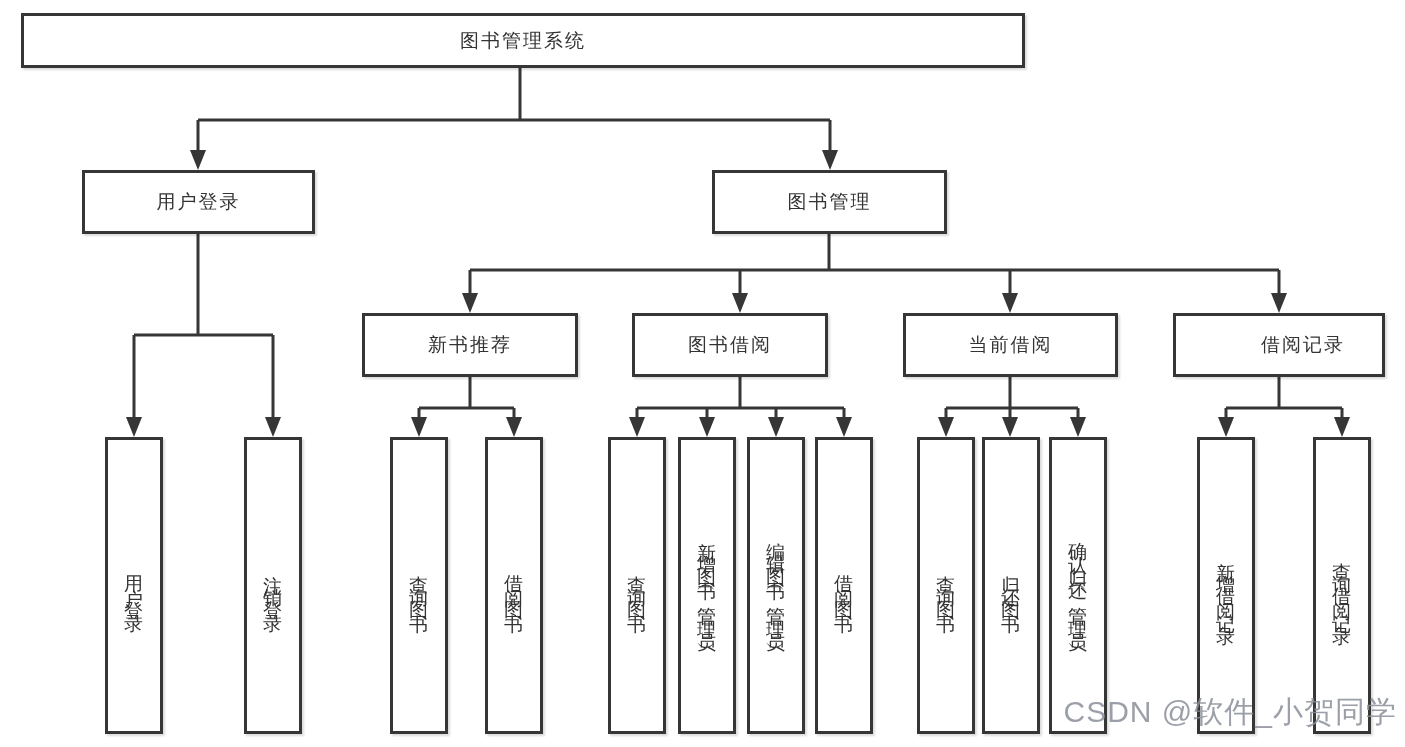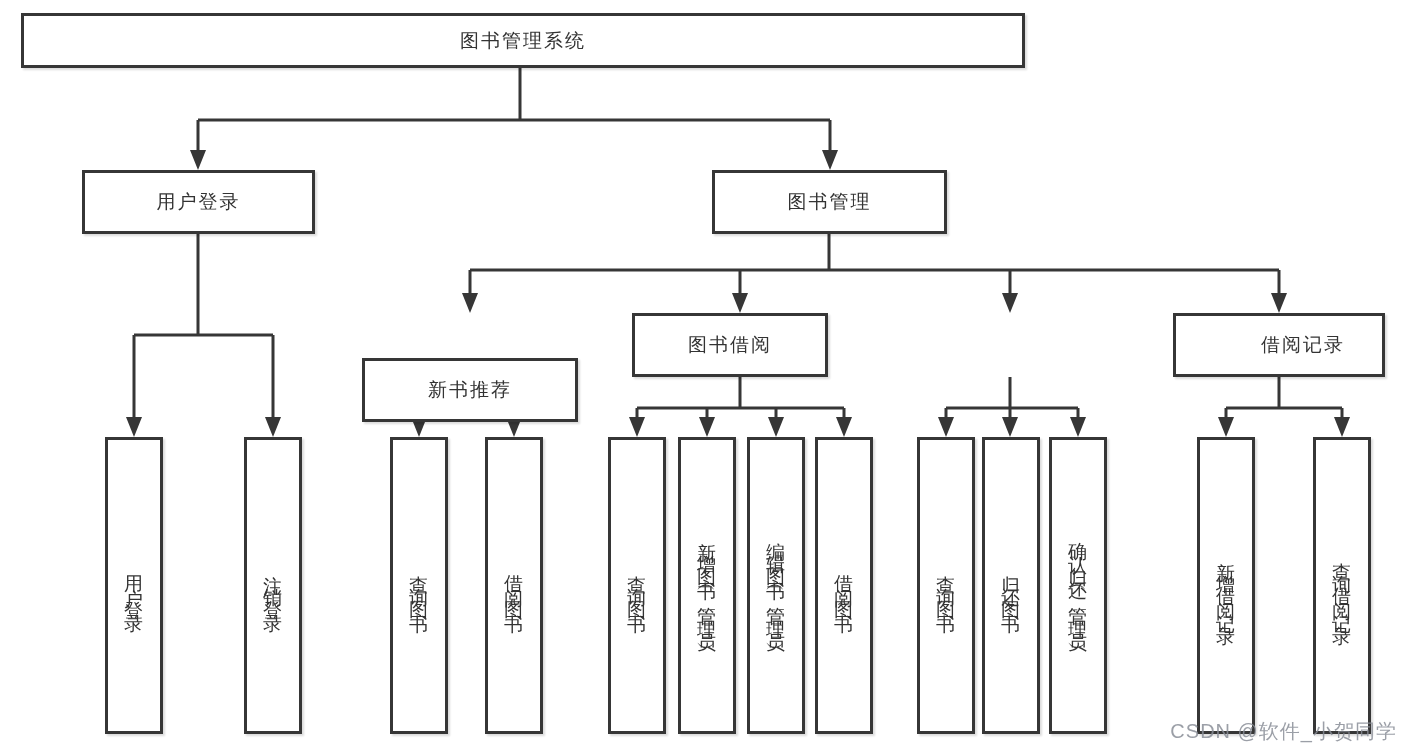--- a/index.html
+++ b/index.html
@@ -48,22 +48,22 @@
     writing-mode: vertical-rl;
     text-orientation: mixed;
     font-size: 19px;
     letter-spacing: 13px;
     line-height: 1.0;
     white-space: nowrap;
   }
   .watermark {
     position: absolute;
     right: 8px;
-    bottom: 2px;
-    font-size: 20px;
+    bottom: 14px;
+    font-size: 30px;
     letter-spacing: 1px;
     color: rgba(138, 142, 152, 0.85);
     z-index: 10;
   }
 </style>
 </head>
 <body>
 
 <div class="canvas">
 
@@ -114,25 +114,28 @@
     <span>图书管理系统</span>
   </div>
 
   <div class="box hbox lvl2" style="left:82px; width:233px;">
     <span>用户登录</span>
   </div>
   <div class="box hbox lvl2" style="left:712px; width:235px;">
     <span>图书管理</span>
   </div>
 
-  <div class="box hbox lvl3" style="left:362px; width:216px;margin-top:45px;">
+  <div class="box hbox lvl3" style="left:362px; width:216px;">
     <span>新书推荐</span>
   </div>
   <div class="box hbox lvl3" style="left:632px; width:196px;">
     <span>图书借阅</span>
+  </div>
+  <div class="box hbox lvl3" style="left:903px; width:215px;">
+    <span>当前借阅</span>
   </div>
   <div class="box hbox lvl3" style="left:1173px; width:212px;padding-left:48px;">
     <span>借阅记录</span>
   </div>
 
   <div class="box leaf" style="left:105px;">
     <span class="vtext">用户登录</span>
   </div>
   <div class="box leaf" style="left:244px;">
     <span class="vtext">注销登录</span>

